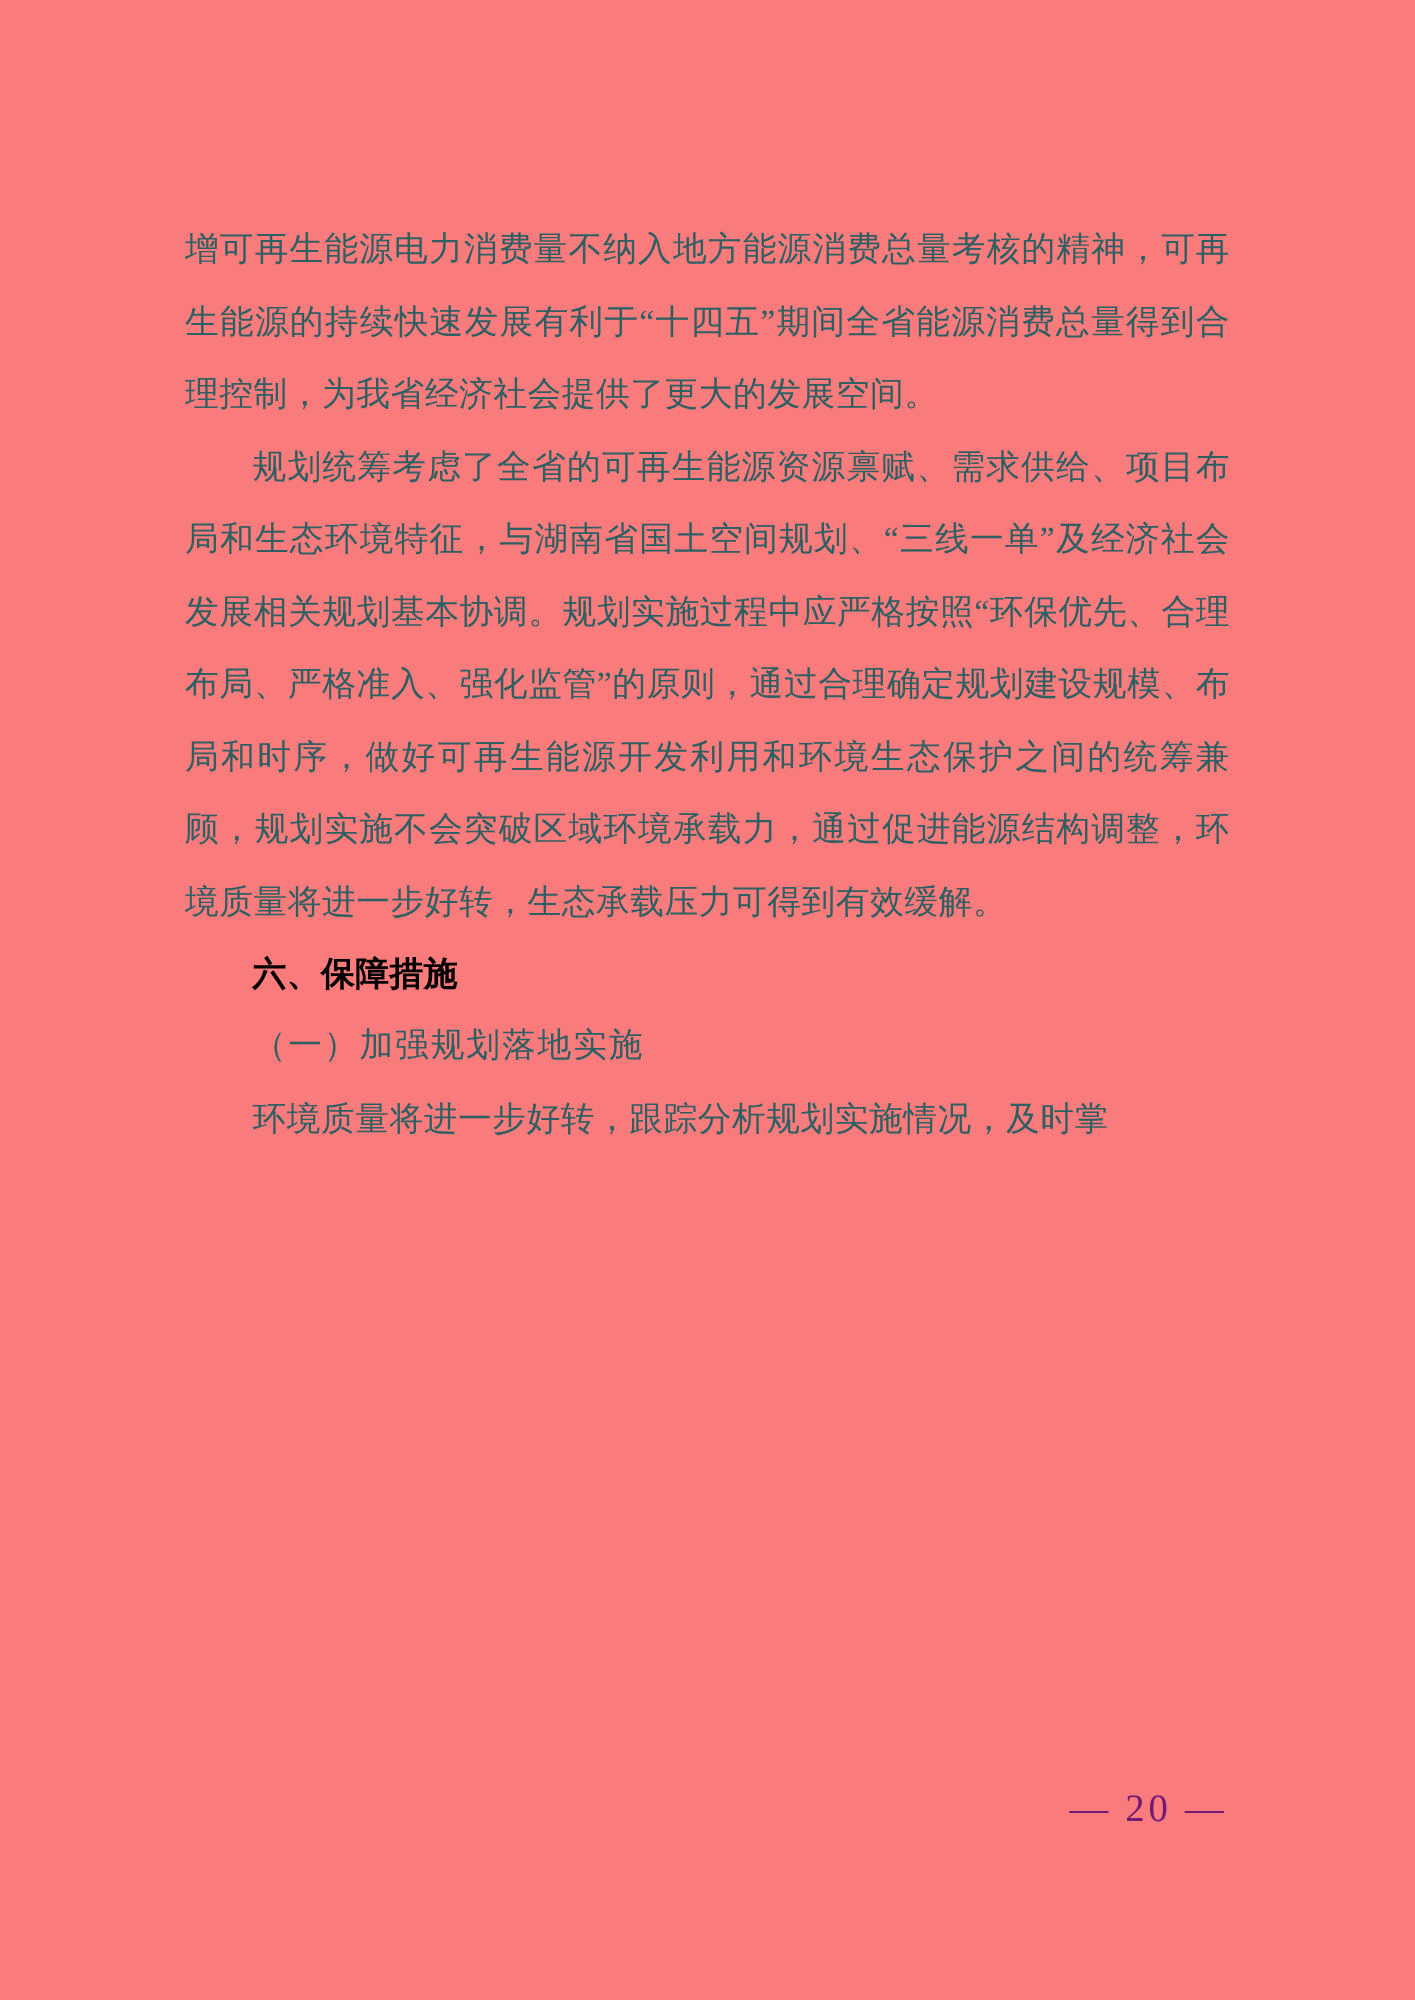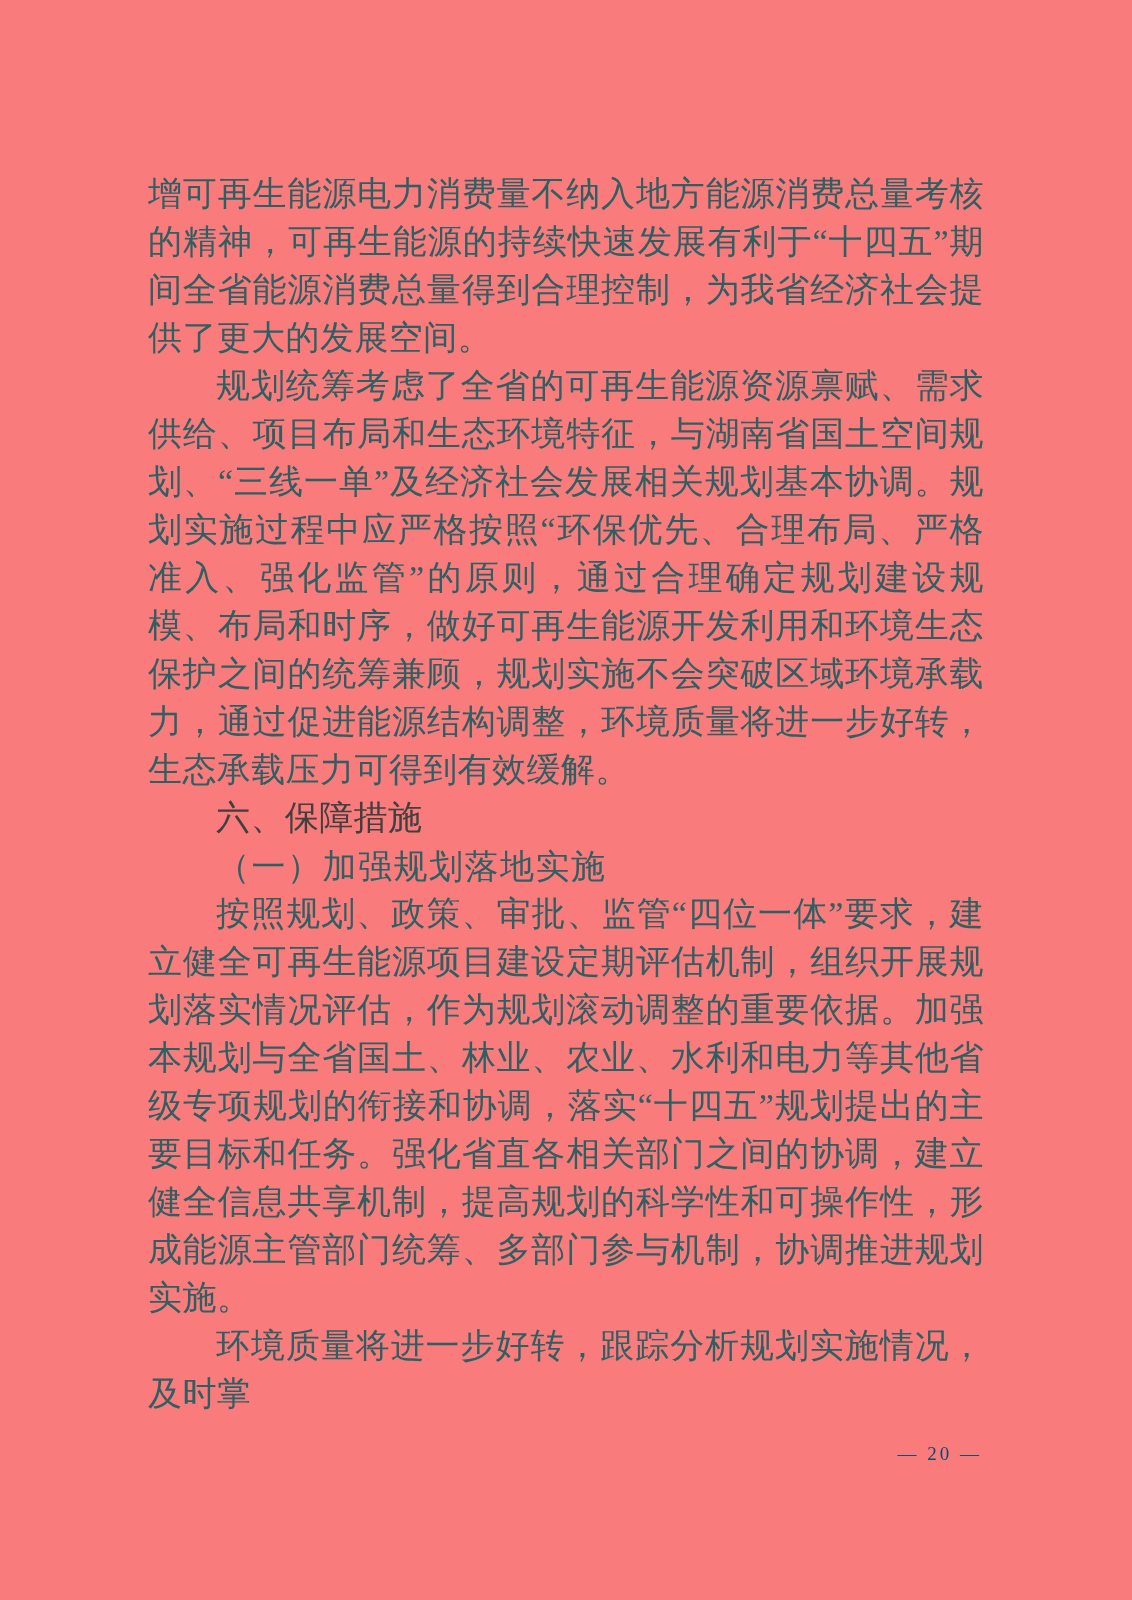--- a/index.html
+++ b/index.html
@@ -15,71 +15,70 @@
     overflow: hidden;
   }
   .page {
     position: relative;
     width: 1132px;
     height: 1600px;
     box-sizing: border-box;
     padding: 170px 148px 0 148px;
   }
   .doc-body {
-    font-size: 34px;
-    line-height: 48px;
+    font-size: 27px;
+    line-height: 58px;
     letter-spacing: 0.4px;
     text-align: justify;
     text-justify: inter-ideograph;
     color: #2e6063;
   }
   p {
     margin: 0;
   }
   .para {
     text-indent: 2em;
   }
   .para-cont {
     text-indent: 0;
   }
   .heading-num {
     text-indent: 2em;
-    font-weight: normal;
-    color: #404040;
+    font-weight: bold;
+    color: #000000;
   }
   .heading-sub {
     text-indent: 2em;
     font-weight: normal;
     font-family: "DejaVu Serif", "Liberation Serif", serif;
     letter-spacing: 1.5px;
   }
   .page-number {
     position: absolute;
     right: 150px;
     bottom: 135px;
-    font-size: 19px;
-    color: #0c4a6e;
+    font-size: 31px;
+    color: #701a75;
     letter-spacing: 3px;
   }
 </style>
 </head>
 <body>
 
 <div class="page">
   <div class="doc-body">
 
     <p class="para-cont">增可再生能源电力消费量不纳入地方能源消费总量考核的精神，可再生能源的持续快速发展有利于“十四五”期间全省能源消费总量得到合理控制，为我省经济社会提供了更大的发展空间。</p>
 
     <p class="para">规划统筹考虑了全省的可再生能源资源禀赋、需求供给、项目布局和生态环境特征，与湖南省国土空间规划、“三线一单”及经济社会发展相关规划基本协调。规划实施过程中应严格按照“环保优先、合理布局、严格准入、强化监管”的原则，通过合理确定规划建设规模、布局和时序，做好可再生能源开发利用和环境生态保护之间的统筹兼顾，规划实施不会突破区域环境承载力，通过促进能源结构调整，环境质量将进一步好转，生态承载压力可得到有效缓解。</p>
 
     <p class="heading-num">六、保障措施</p>
 
     <p class="heading-sub">（一）加强规划落地实施</p>
 
-    <p class="para">按照规划、政策、审批、监管“四位一体”要求，建立健全可再生能源项目建设定期评估机制，组织开展规划落实情况评估，作为规划滚动调整的重要依据。加强本规划与全省国土、林业、农业、水利和电力等其他省级专项规划的衔接和协调，落实“十四五”规划提出的主要目标和任务。强化省直各相关部门之间的协调，建立健全信息共享机制，提高规划的科学性和可操作性，形成能源主管部门统筹、多部门参与机制，协调推进规划实施。</p>
 
 
     <p class="para">环境质量将进一步好转，跟踪分析规划实施情况，及时掌</p>
 
   </div>
 
   <div class="page-number">— 20 —</div>
 </div>
 
 </body></html>

